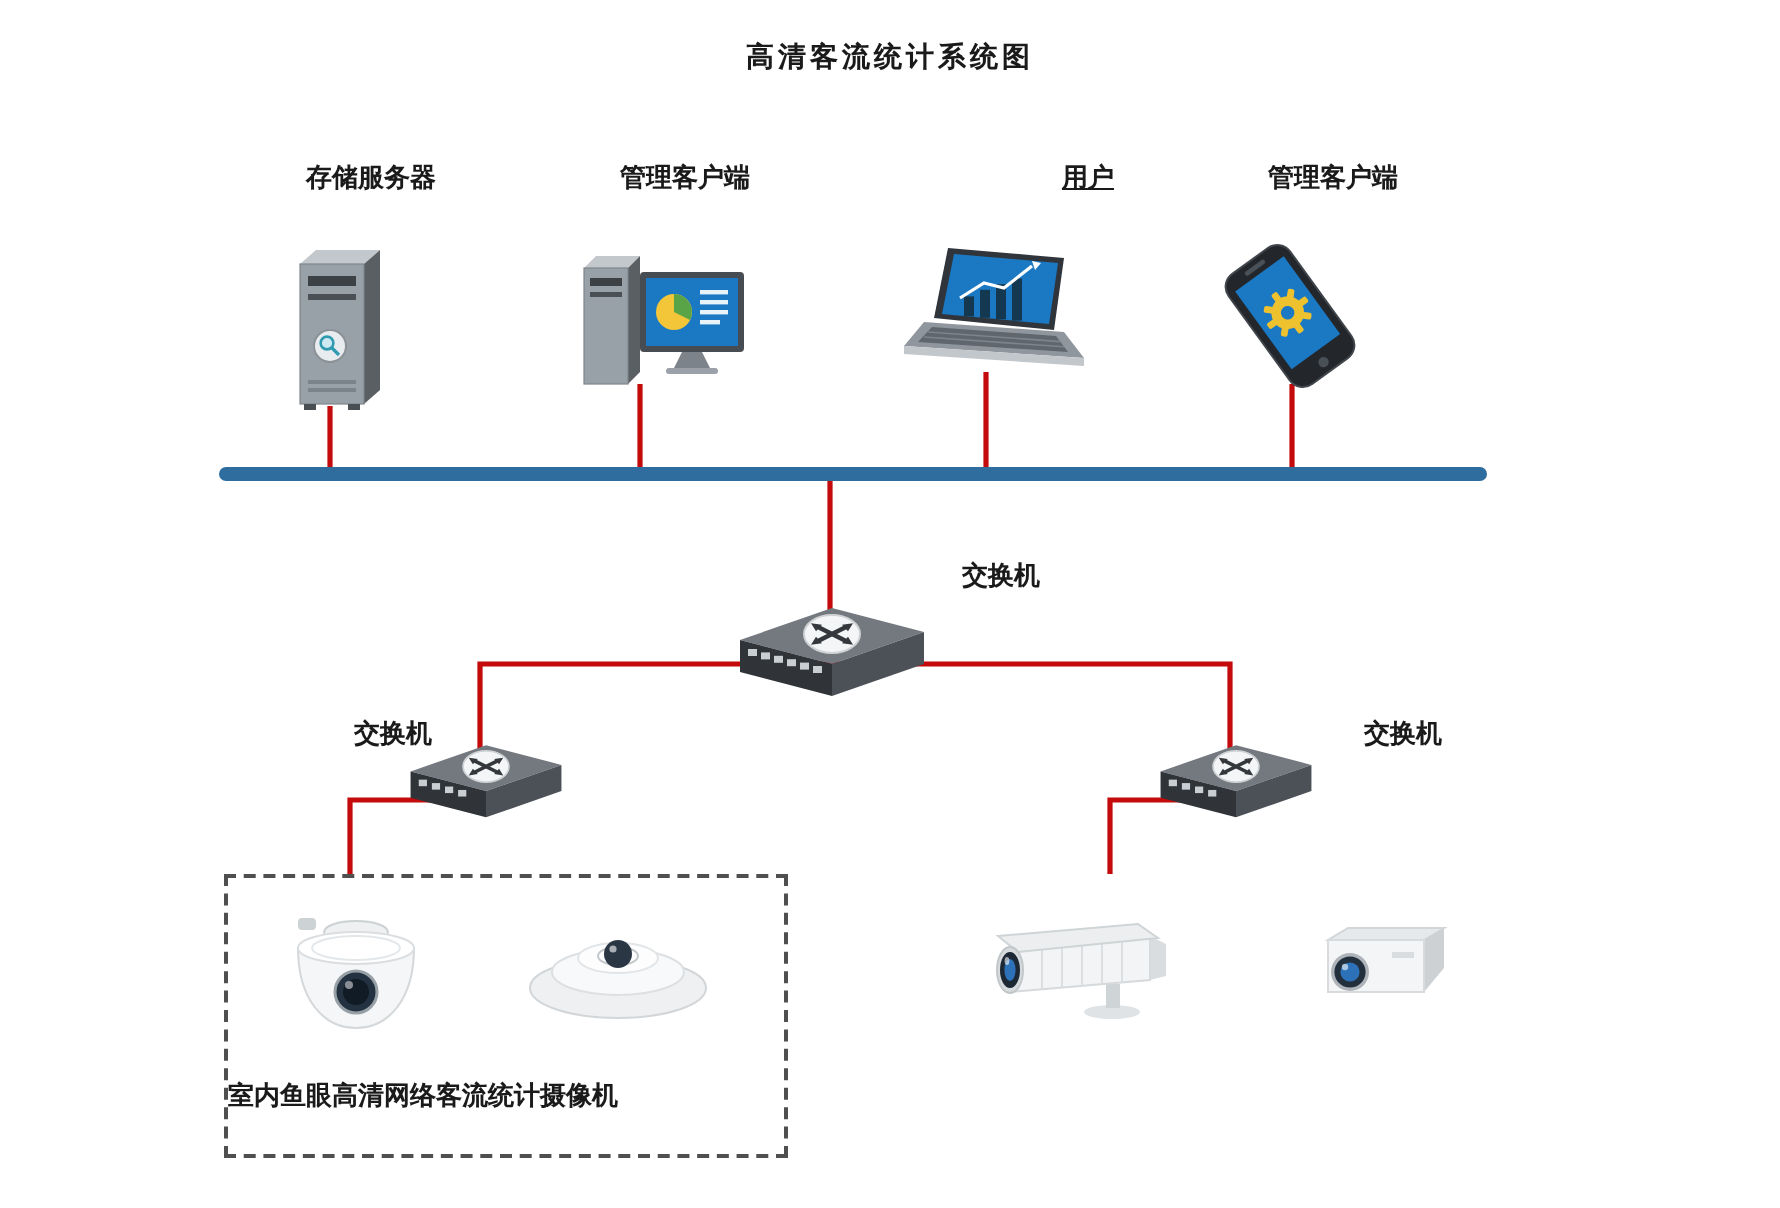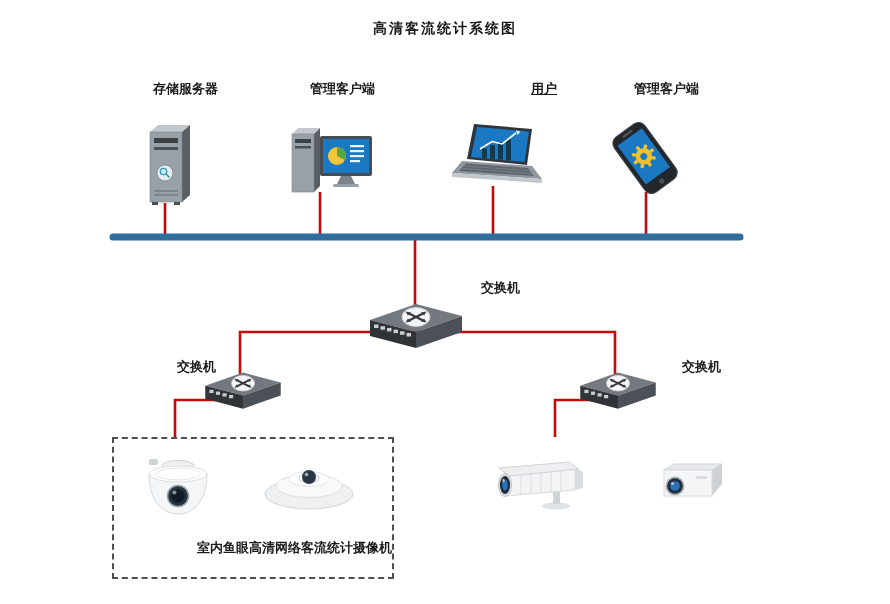--- a/index.html
+++ b/index.html
@@ -6,21 +6,21 @@
   .stage{position:relative;width:890px;height:604px;background:#ffffff;overflow:hidden;
          font-family:"Liberation Serif","DejaVu Serif",serif;color:#1a1a1a;}
   .lines{position:absolute;left:0;top:0;z-index:1;}
   .ln-red{stroke:var(--c-red,#c40a0a);stroke-width:2.6;fill:none;}
   .ln-bus{stroke:var(--c-bus,#2e6d9e);stroke-width:7;stroke-linecap:round;}
   .dev{position:absolute;z-index:3;line-height:0;}
   .lbl{position:absolute;z-index:4;font-weight:bold;font-size:13px;text-align:right;white-space:nowrap;}
   .title{position:absolute;top:20px;left:0;width:890px;text-align:center;
          font-size:14px;font-weight:bold;letter-spacing:2px;z-index:4;}
   .dashed-box{position:absolute;z-index:2;border:2px dashed var(--c-dash,#4f4f4f);}
-  .box-label{position:absolute;left:0;right:0;top:100px;text-align:right;font-weight:bold;font-size:13px;white-space:nowrap;}
+  .box-label{position:absolute;left:0;right:0;top:100px;text-align:left;font-weight:bold;font-size:13px;white-space:nowrap;}
 </style>
 </head>
 <body>
 
 <div class="stage">
 
   <svg class="lines" width="890" height="604">
     <line class="ln-red" x1="165" y1="203" x2="165" y2="238"></line>
     <line class="ln-red" x1="320" y1="192" x2="320" y2="238"></line>
     <line class="ln-red" x1="493" y1="186" x2="493" y2="238"></line>

